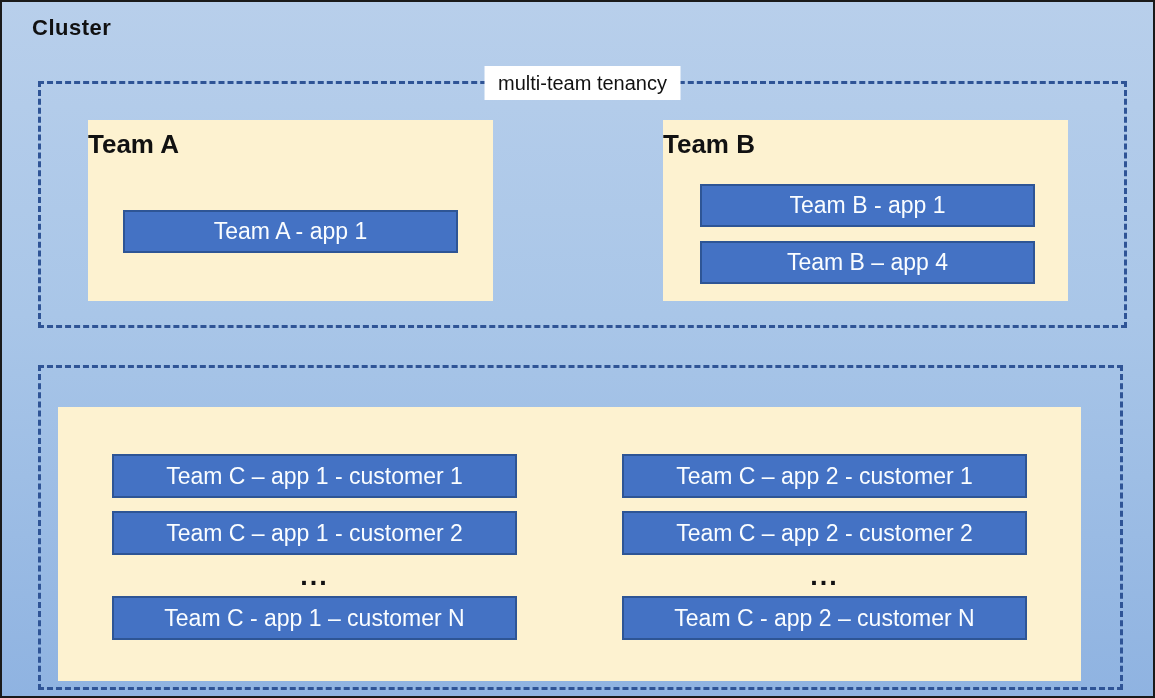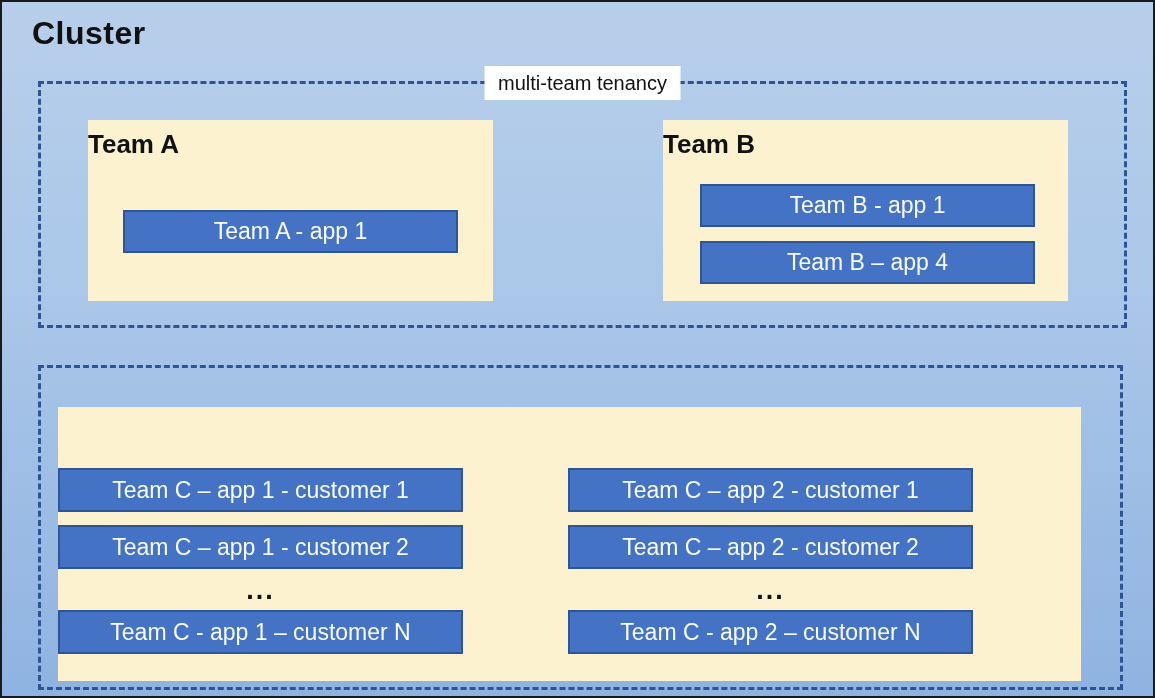--- a/index.html
+++ b/index.html
@@ -9,21 +9,21 @@
     width: 1155px;
     height: 698px;
     border: 2px solid #1a1a1a;
     background: linear-gradient(180deg, #b8cfeb 0%, #a9c6e8 45%, #8fb3e1 100%);
     font-family: "Liberation Sans", sans-serif;
     overflow: hidden;
   }
   .cluster-title {
     position: absolute;
     left: 30px; top: 13px;
-    font-size: 32px;
+    font-size: 22px;
     font-weight: 700;
     color: #111111;
     letter-spacing: 0.5px;
   }
   .zone {
     position: absolute;
     border: 3px dashed #2f5496;
   }
   .zone-multi-team   { left: 36px; top: 79px;  width: 1089px; height: 247px; }
   .zone-multi-customer { left: 36px; top: 363px; width: 1085px; height: 325px; }
@@ -62,22 +62,23 @@
     display: flex;
     align-items: center;
     justify-content: center;
     white-space: nowrap;
   }
   .team-a .app-1 { left: 35px; top: 90px;  width: 335px; height: 43px; }
   .team-b .app-1 { left: 37px; top: 64px;  width: 335px; height: 43px; }
   .team-b .app-2 { left: 37px; top: 121px; width: 335px; height: 43px; }
   .team-c-columns {
     position: absolute;
-    left: 0; right: 0; top: 61px;
+    left: 0; right: 0; top: 47px;
     display: flex;
+    justify-content: center;
     gap: 105px;
   }
   .team-c-col { width: 405px; display: flex; flex-direction: column; }
   .team-c-col .app-row {
     position: relative;
     width: 100%;
     height: 44px;
     margin-bottom: 13px;
     background: #4472c4;
     border: 2px solid #2e5595;

